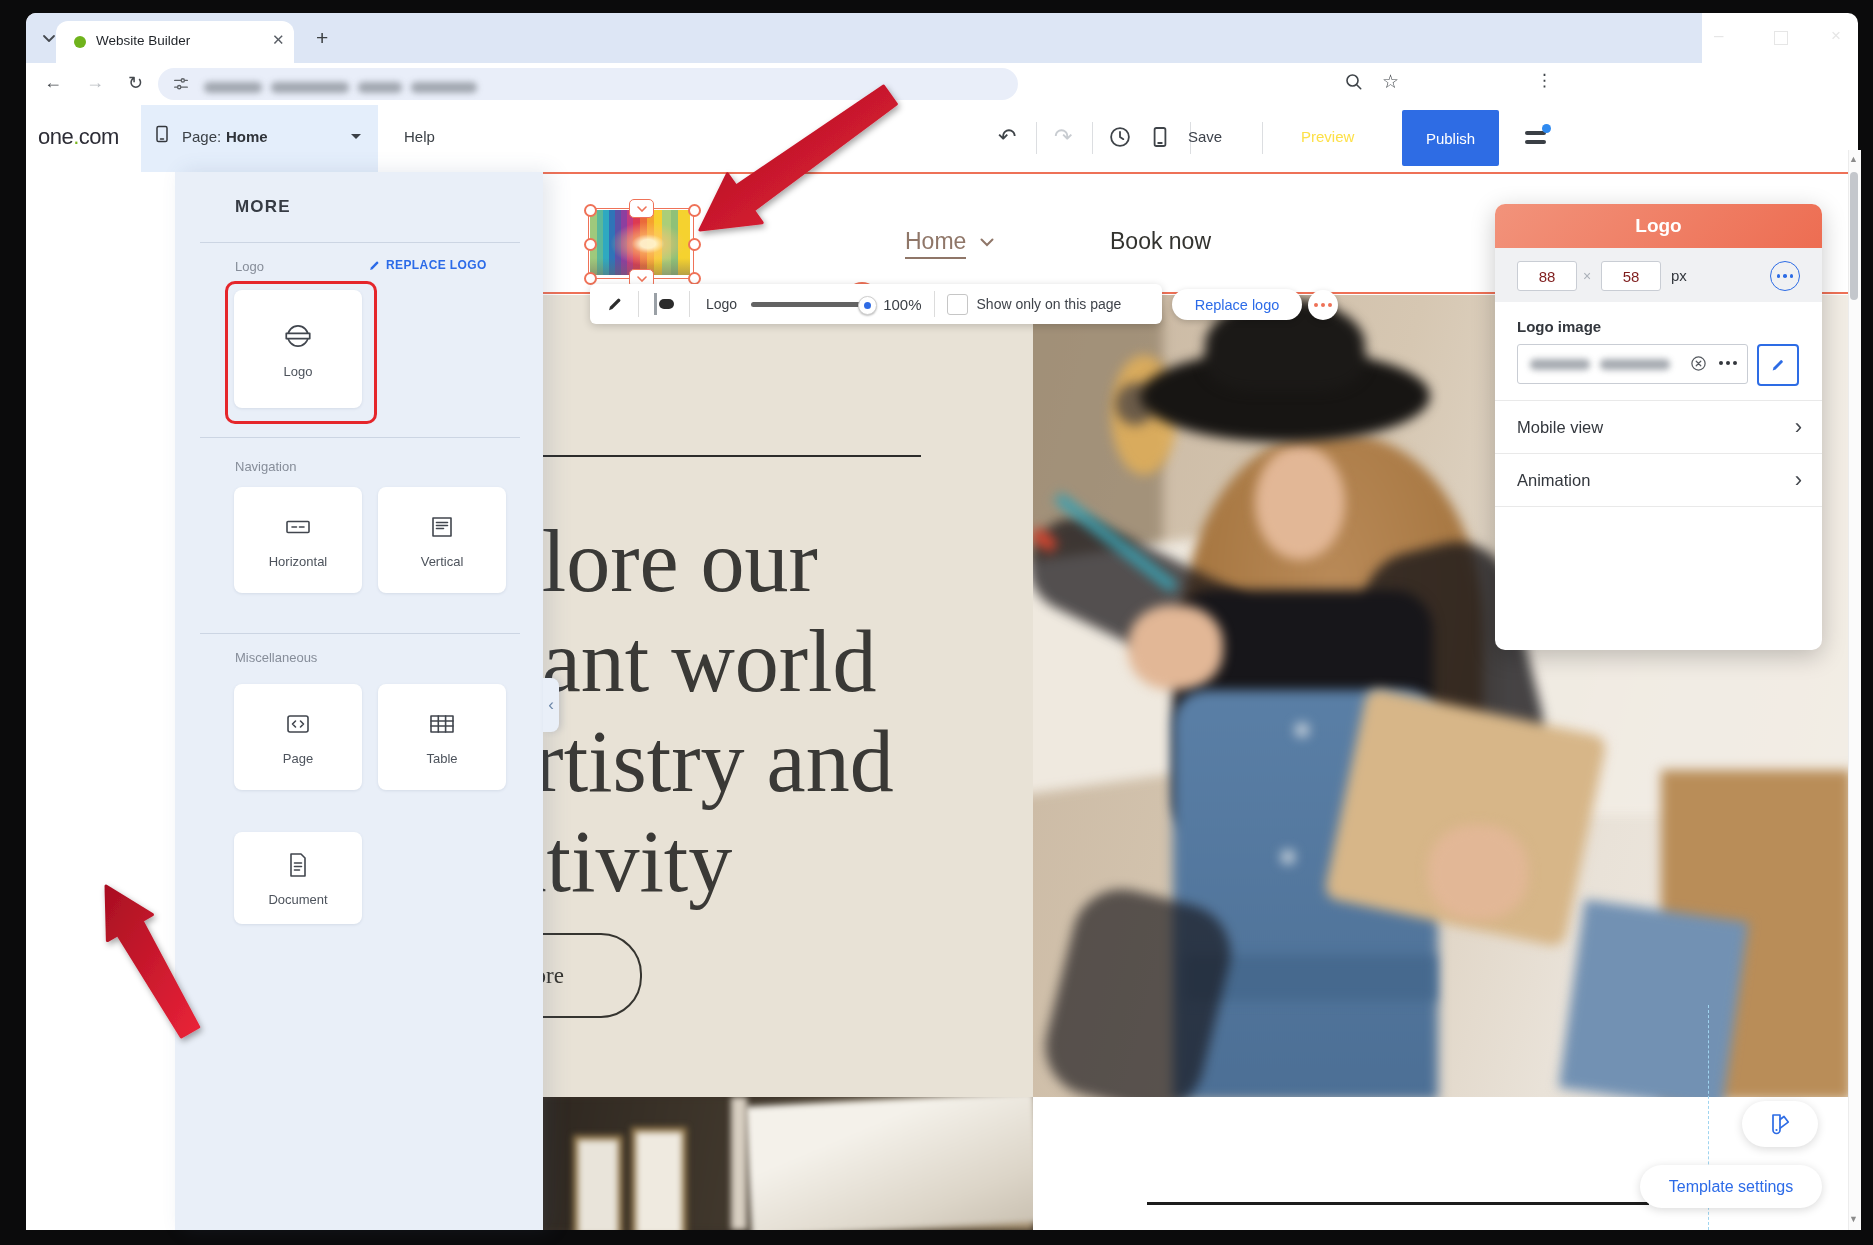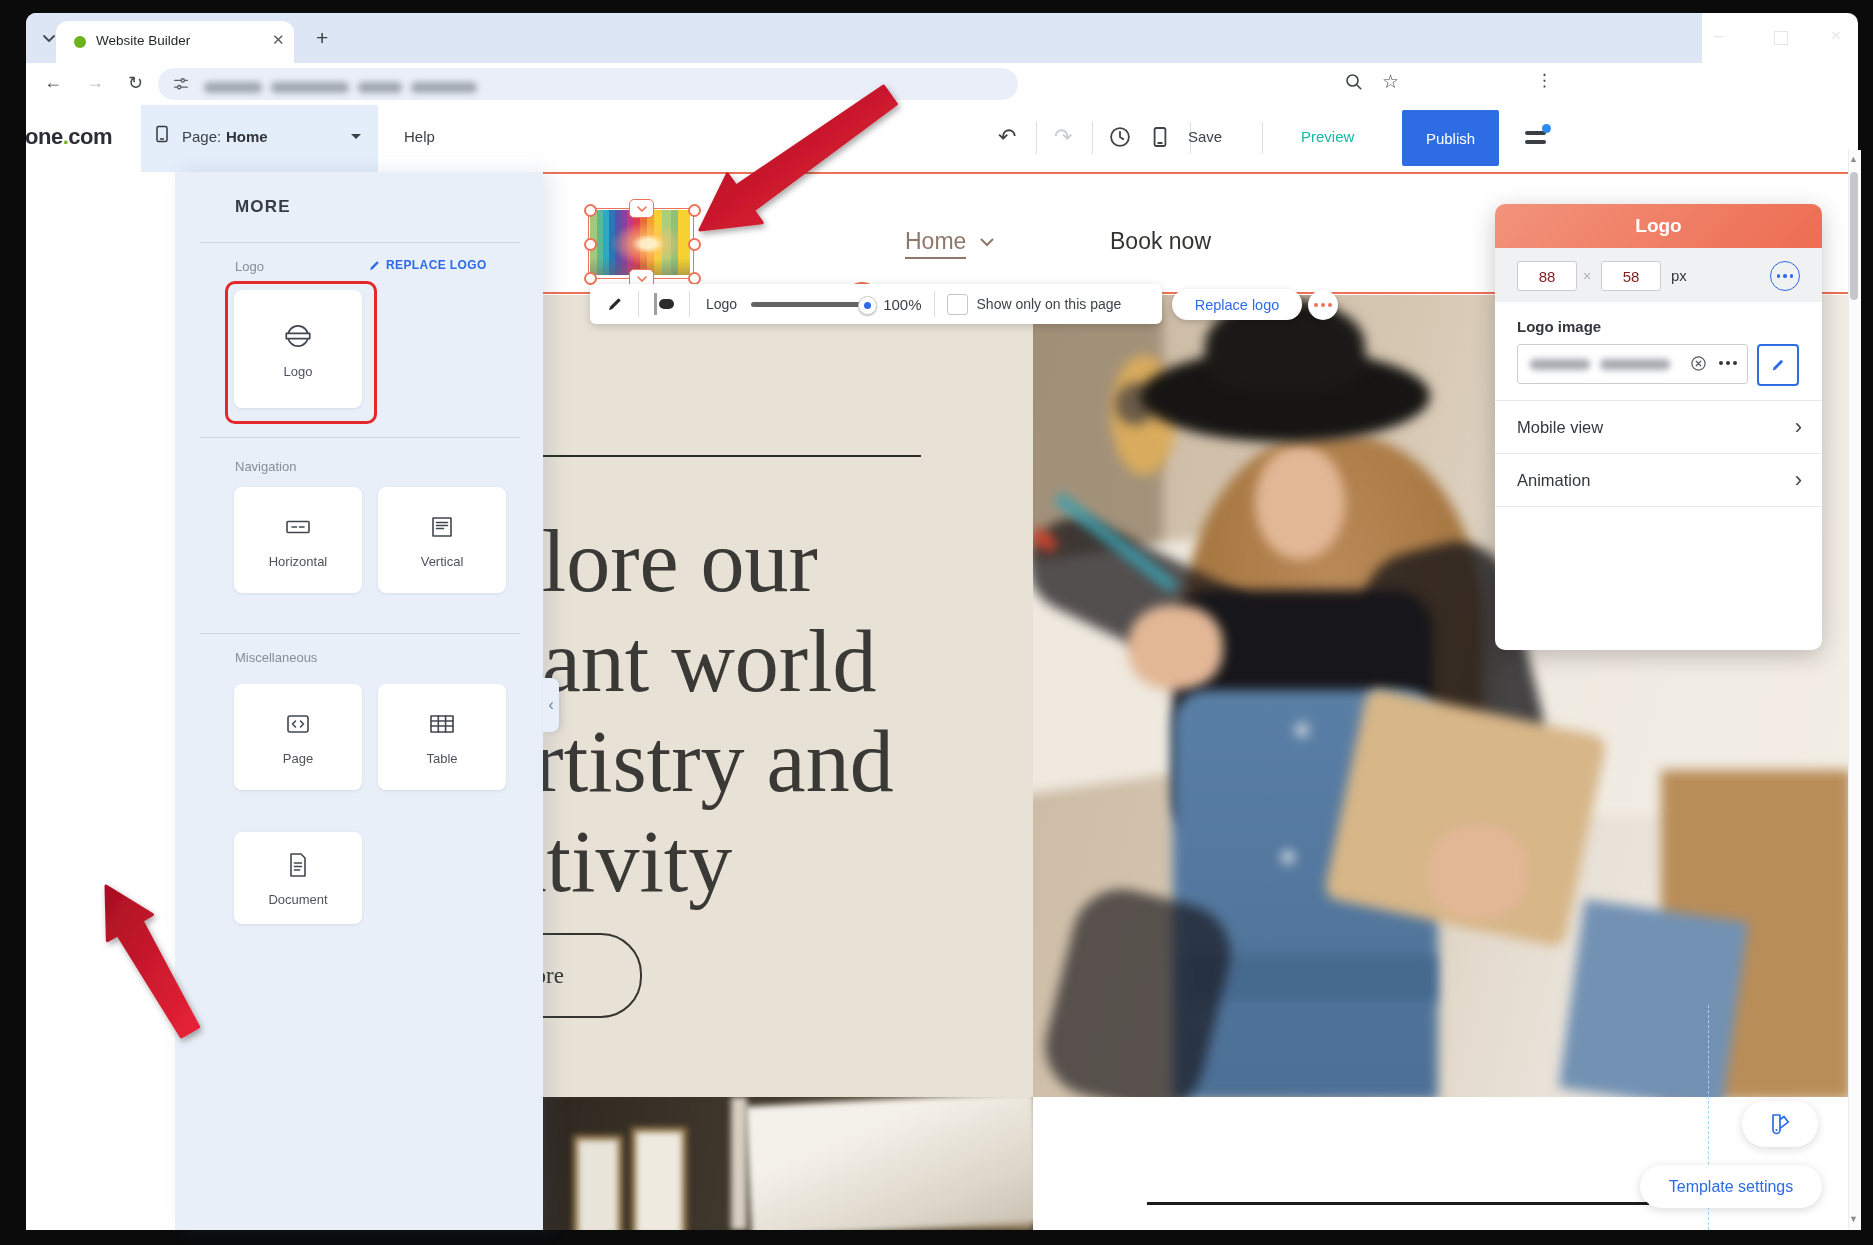--- a/index.html
+++ b/index.html
@@ -16,32 +16,32 @@
   #tab-title{left:96px;top:33px;font-size:13.5px;color:#1f2328;}
   #tab-close{left:272px;top:31px;font-size:15px;color:#5a5f66;}
   #new-tab{left:316px;top:26px;font-size:21px;color:#3c4043;font-weight:400;}
   .winctl{top:26px;color:#e6e6e6;font-size:17px;}
   #addressbar{left:26px;top:63px;width:1832px;height:42px;background:#fff;border-bottom:1px solid #e2e4e8;}
   .navbtn{top:72px;font-size:18px;}
   #url-pill{left:158px;top:68px;width:860px;height:32px;background:#e9eef9;border-radius:16px;}
   .blurbar{height:11px;border-radius:5px;background:#8f959d;filter:blur(3px);opacity:.8;display:inline-block;margin-right:9px;vertical-align:middle;}
   
   #builderbar{left:26px;top:105px;width:1832px;height:67px;background:#fff;border-bottom:1px solid #e4e4e6;}
-  #brand{left:25px;top:124px;font-size:22px;font-weight:bold;color:#2d2d36;letter-spacing:-.5px;}
+  #brand{left:38px;top:124px;font-size:22px;font-weight:normal;color:#2d2d36;letter-spacing:-.5px;}
   #brand .dot{color:#7ab51d;}
   #page-block{left:141px;top:105px;width:237px;height:67px;background:#e4eefb;}
   #page-device{left:152px;top:124px;}
   #page-label{left:182px;top:128px;font-size:15px;color:#3b4046;}
   #page-value{left:226px;top:128px;font-size:15px;font-weight:bold;color:#30343a;}
   #page-caret{left:350px;top:133px;color:#3b4046;}
   #help{left:404px;top:128px;font-size:15px;color:#3b4046;}
   .tb-sep{top:122px;width:1px;height:32px;background:#dcdee1;}
   .tb-ico{top:125px;color:#3f4449;}
   #save-btn{left:1188px;top:128px;font-size:15px;color:#3d424b;}
-  #preview-btn{left:1301px;top:128px;font-size:15px;color:#14b8a6;}
+  #preview-btn{left:1301px;top:128px;font-size:15px;color:#fde047;}
   #publish-btn{left:1402px;top:110px;width:97px;height:56px;background:#2e6ce4;color:#fff;font-size:15px;
                display:flex;align-items:center;justify-content:center;border-radius:2px;}
   #menu-btn{left:1525px;top:127px;width:26px;height:22px;}
   #menu-btn .bar{position:absolute;left:0;width:21px;height:3.6px;background:#3a3f45;border-radius:2px;}
   #menu-btn .dot{position:absolute;right:0;top:-3px;width:9px;height:9px;border-radius:50%;background:#2f8af0;}
   
   #sidebar{left:26px;top:172px;width:149px;height:1058px;background:#fff;border-right:1px solid #e7e9ec;z-index:50;}
   .side-item{position:absolute;left:0;width:149px;height:53px;border-bottom:1px solid #eceef1;display:flex;align-items:center;}
   .side-item .ic{width:20px;height:20px;margin-left:13px;position:relative;}
   .side-item .lb{margin-left:12px;font-size:13.5px;color:#3c4149;}

